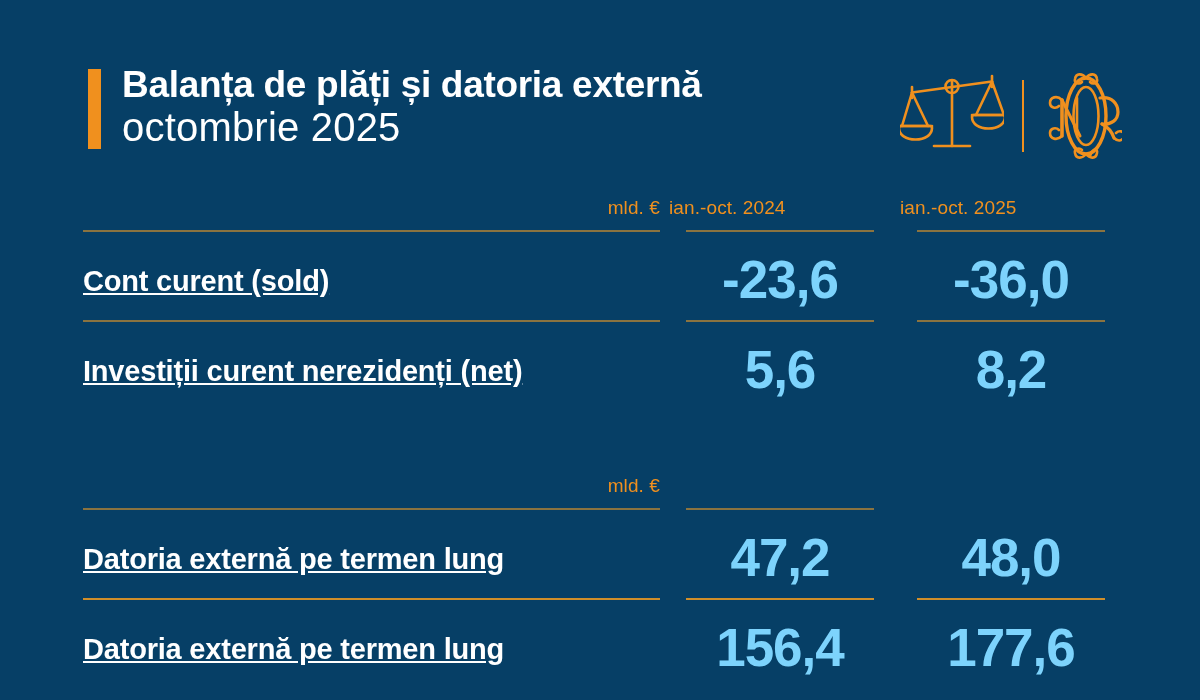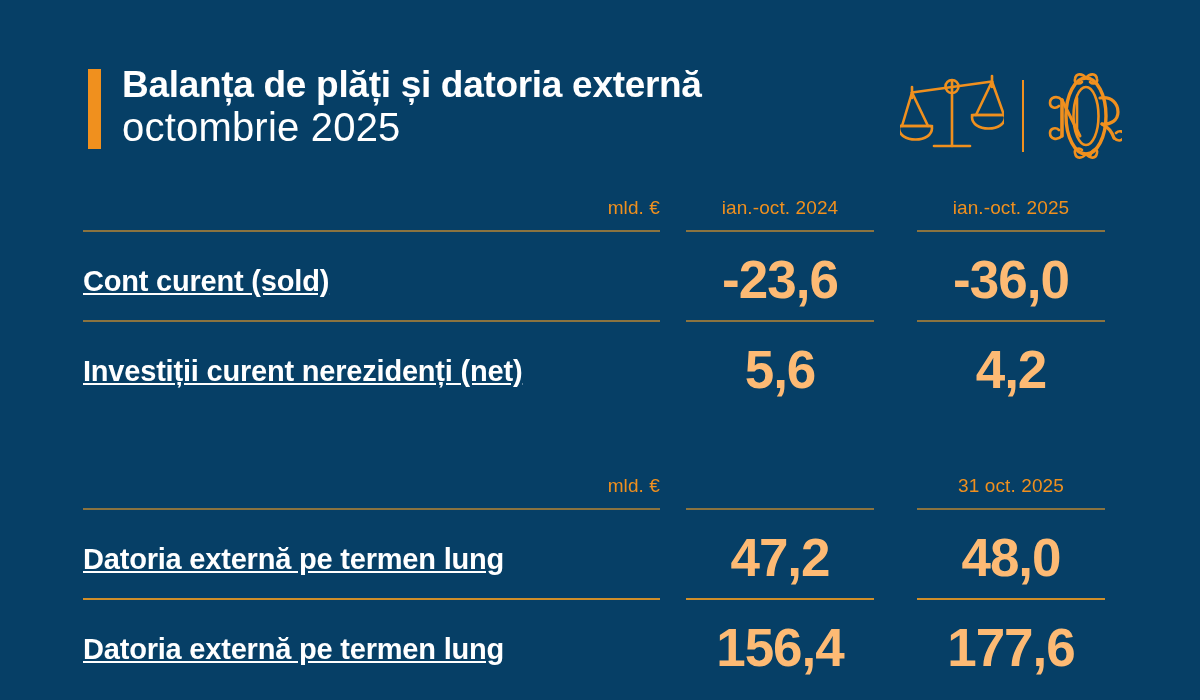--- a/index.html
+++ b/index.html
@@ -112,21 +112,21 @@
     position: absolute;
     bottom: 13px;
     width: 100%;
     color: #f0901e;
     font-size: 19px;
     font-weight: normal;
     letter-spacing: 0.1px;
     white-space: nowrap;
   }
   .row-head .cell-label .head-text { text-align: right; padding-right: 0px; }
-  .row-head .cell-val .head-text { text-align: center; }
+  .row-head .cell-val .head-text { text-align: left; }
 
   
   .row-data { height: 90px; }
   .row-data .cell-label,
   .row-data .cell-val { height: 90px; }
   .label-text {
     position: absolute;
     bottom: 24px;
     left: 0;
     font-size: 29px;
@@ -137,21 +137,21 @@
     text-decoration: underline;
   }
   .value-text {
     position: absolute;
     bottom: 14px;
     left: 0;
     width: 100%;
     text-align: center;
     font-size: 53px;
     font-weight: bold;
-    color: #fdba74;
+    color: #7dd3fc;
     letter-spacing: -1px;
     line-height: 56px;
     white-space: nowrap;
   }
 
   
   .rule {
     position: absolute;
     bottom: 0;
     left: 0;
@@ -280,40 +280,36 @@
   <div class="row row-data">
     <div class="cell-label">
       <div class="label-text">Investiții curent nerezidenți (net)</div>
     </div>
     <div class="cell-gap"></div>
     <div class="cell-val">
       <div class="value-text">5,6</div>
     </div>
     <div class="cell-gap"></div>
     <div class="cell-val">
-      <div class="value-text">4,2</div>
+      <div class="value-text">8,2</div>
     </div>
   </div>
 
   <div class="spacer"></div>
 
   <div class="row row-head">
     <div class="cell-label">
       <div class="head-text">mld. €</div>
       <div class="rule rule-muted"></div>
     </div>
     <div class="cell-gap"></div>
     <div class="cell-val">
       <div class="rule rule-muted"></div>
     </div>
     <div class="cell-gap"></div>
-    <div class="cell-val">
-      <div class="head-text">31 oct. 2025</div>
-      <div class="rule rule-muted"></div>
-    </div>
   </div>
 
   <div class="row row-data">
     <div class="cell-label">
       <div class="label-text">Datoria externă pe termen lung</div>
       <div class="rule rule-gold"></div>
     </div>
     <div class="cell-gap"></div>
     <div class="cell-val">
       <div class="value-text">47,2</div>

